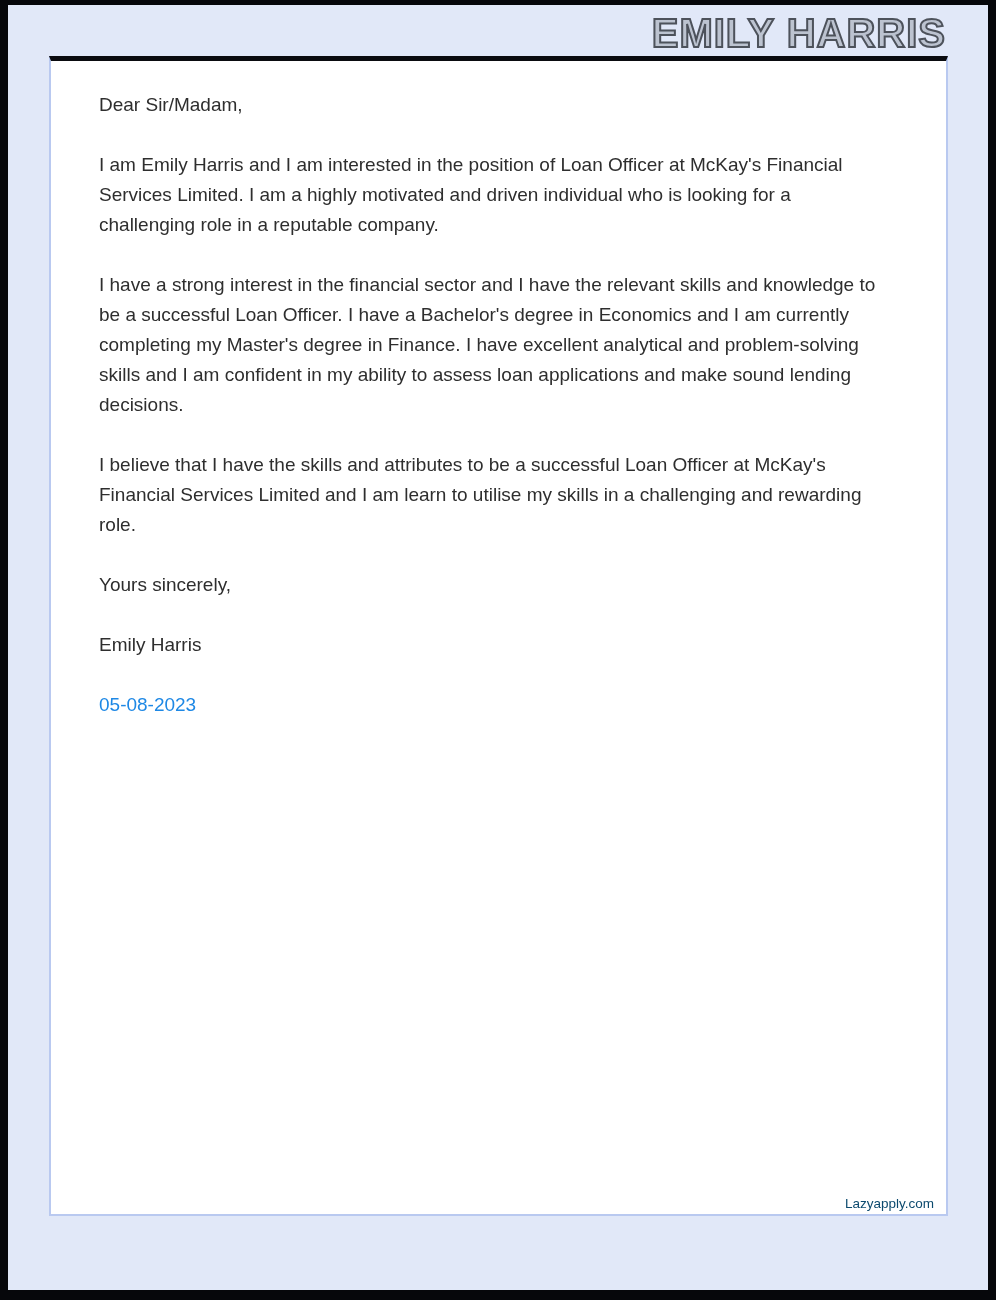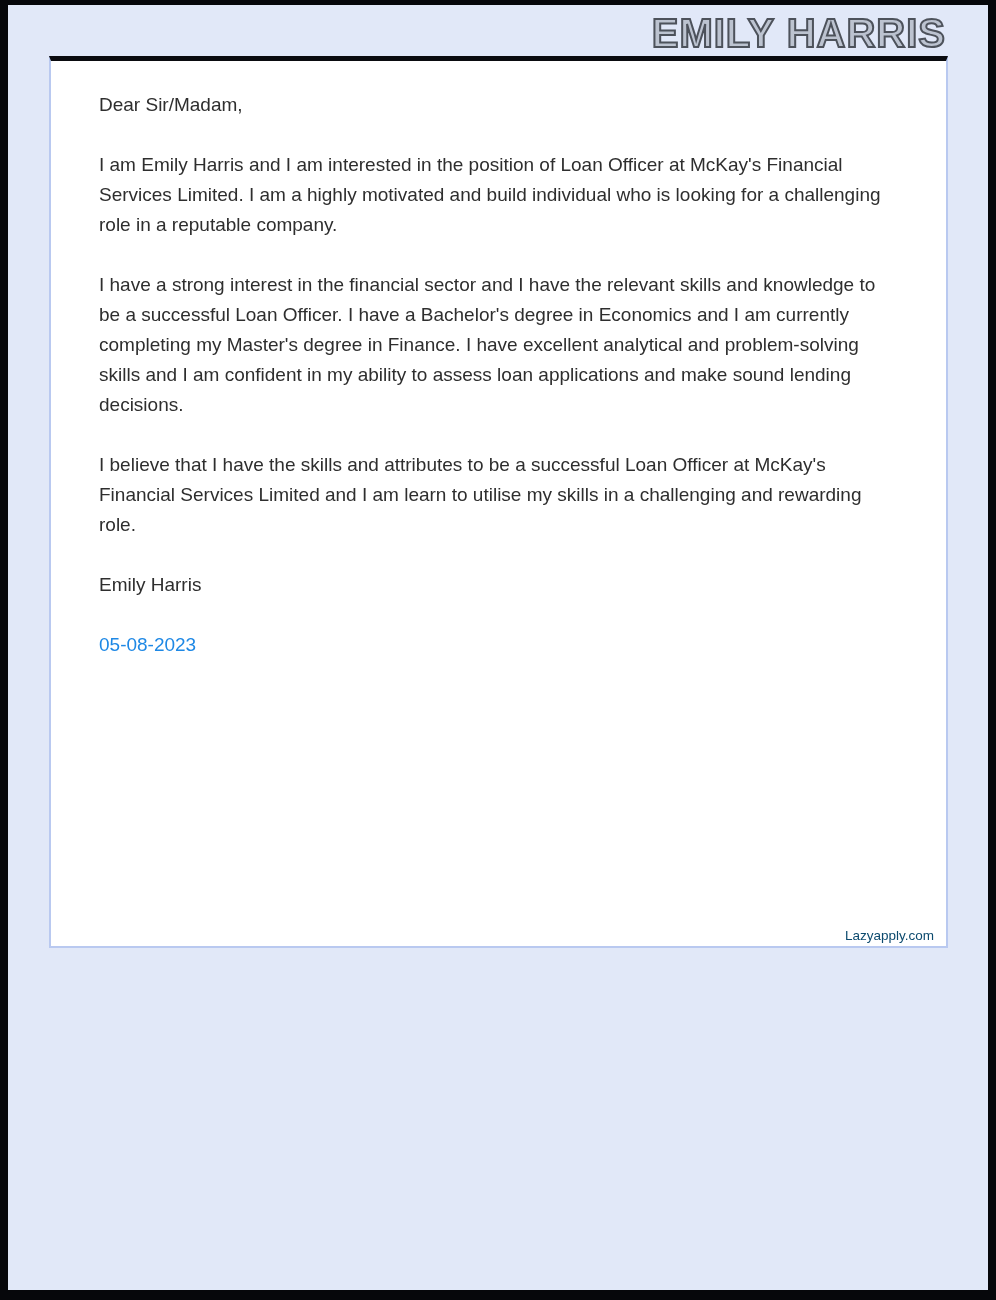--- a/index.html
+++ b/index.html
@@ -34,21 +34,21 @@
     -webkit-text-stroke: 2px #4d525b;
     text-stroke: 2px #4d525b;
     white-space: nowrap;
     font-family: "Liberation Sans", sans-serif;
   }
   .letter-box {
     position: absolute;
     left: 41px;   
     top: 51px;    
     width: 899px;
-    height: 892px;
+    height: 1160px;
     background: #ffffff;
     border-top: 5px solid #0a0b0f;
     border-left: 2px solid #b9c9f0;
     border-right: 2px solid #b9c9f0;
     border-bottom: 2px solid #b9c9f0;
   }
   .letter-content {
     padding: 29px 57px 0 48px;
     color: #2e2e2e;
     font-size: 19px;
@@ -75,27 +75,28 @@
 <div class="page">
   <div class="canvas">
 
     <div class="header-title">EMILY HARRIS</div>
 
     <div class="letter-box">
       <div class="letter-content">
 
         <p class="salutation">Dear Sir/Madam,</p>
 
-        <p>I am Emily Harris and I am interested in the position of Loan Officer at McKay's Financial Services Limited. I am a highly motivated and build individual who is looking for a challenging role in a reputable company.</p>
+        <p>I am Emily Harris and I am interested in the position of Loan Officer at McKay's Financial Services Limited. I am a highly motivated and driven individual who is looking for a challenging role in a reputable company.</p>
 
         <p>I have a strong interest in the financial sector and I have the relevant skills and knowledge to be a successful Loan Officer. I have a Bachelor's degree in Economics and I am currently completing my Master's degree in Finance. I have excellent analytical and problem-solving skills and I am confident in my ability to assess loan applications and make sound lending decisions.</p>
 
 
         <p>I believe that I have the skills and attributes to be a successful Loan Officer at McKay's Financial Services Limited and I am learn to utilise my skills in a challenging and rewarding role.</p>
 
+        <p class="closing">Yours sincerely,</p>
 
         <p class="signature">Emily Harris</p>
 
         <p class="date">05-08-2023</p>
 
       </div>
 
       <div class="footer-brand">Lazyapply.com</div>
     </div>
 

